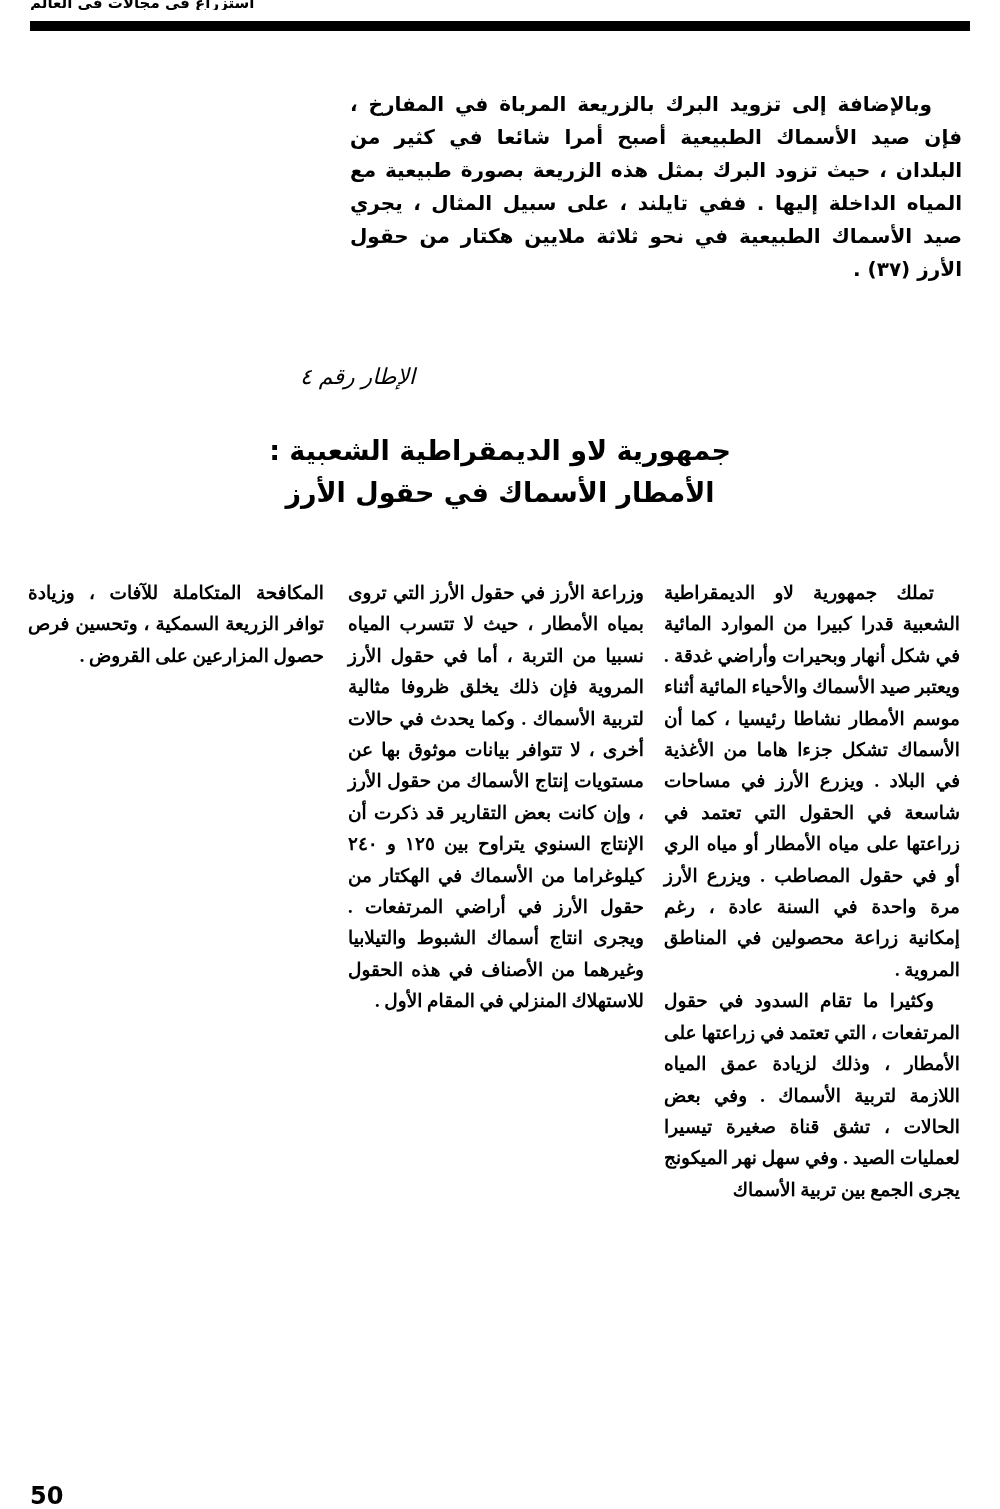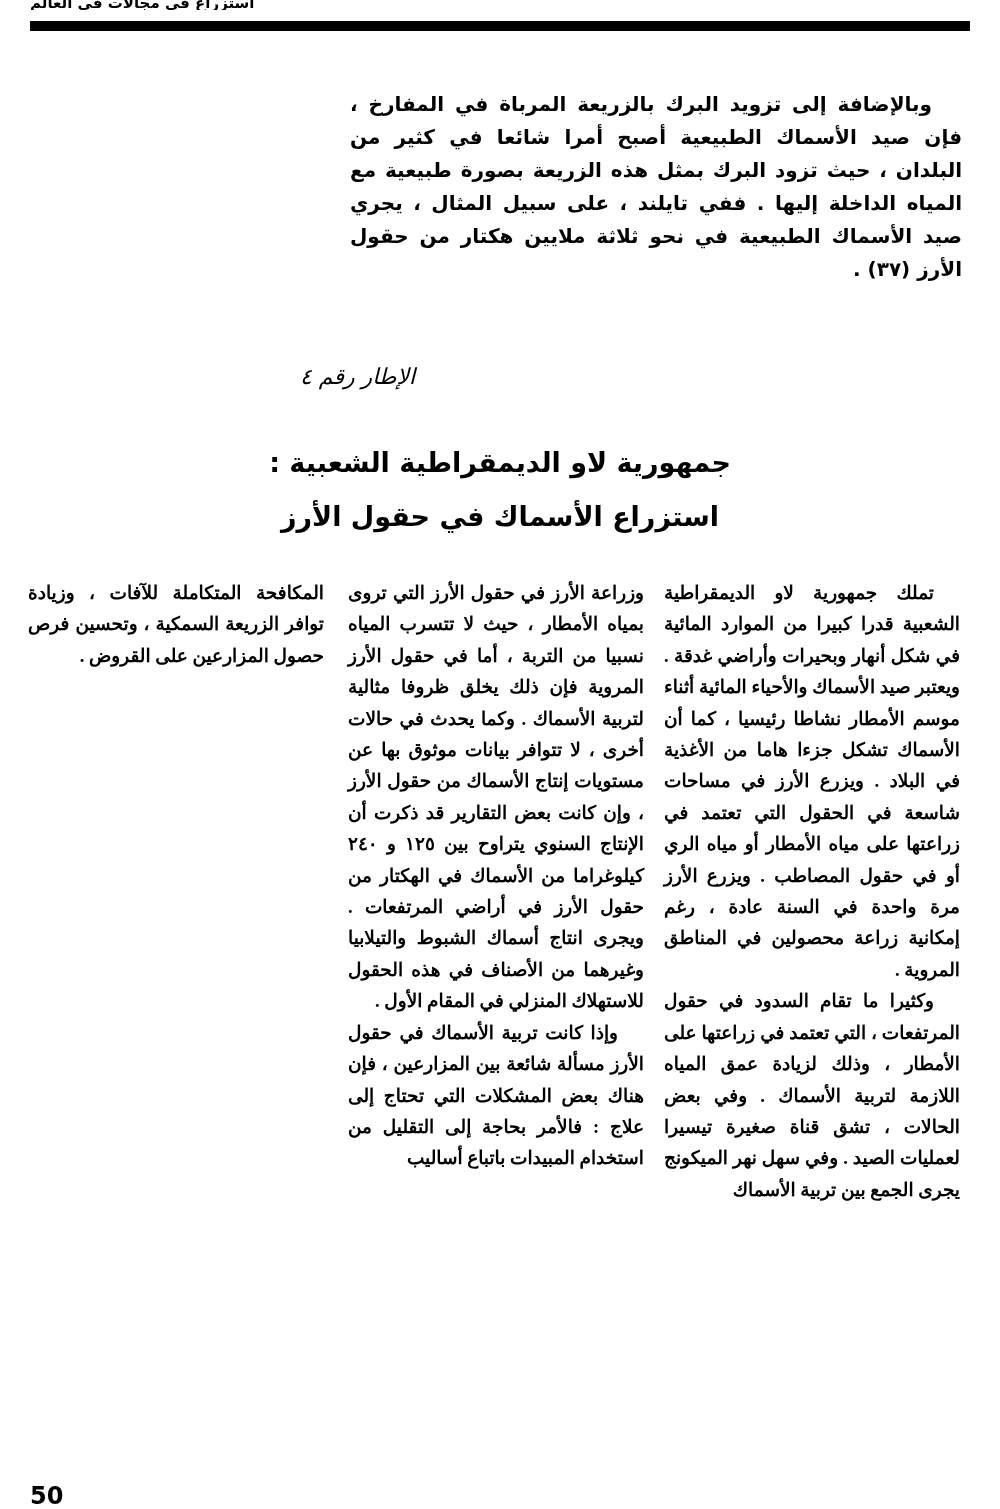--- a/index.html
+++ b/index.html
@@ -8,21 +8,21 @@
   .running-head { position: absolute; left: 30px; top: -4px; font-size: 15px; font-weight: bold;
                   direction: rtl; white-space: nowrap; height: 14px; overflow: hidden; line-height: 14px; }
   .top-rule { position: absolute; left: 30px; top: 21px; width: 940px; height: 10px; background: #000; }
   .intro { position: absolute; left: 350px; top: 88px; width: 612px; direction: rtl; text-align: justify;
            font-size: 20px; line-height: 33px; font-weight: bold; }
   .intro p { margin: 0; text-indent: 30px; }
   .box-label { position: absolute; left: 300px; top: 364px; width: 400px; text-align: left; direction: rtl;
                font-size: 22px; font-style: italic; }
   .box-title { position: absolute; left: 250px; top: 428px; width: 500px; text-align: center; direction: rtl;
                font-size: 27px; font-weight: bold; line-height: 38px; }
-  .box-title div { margin: 16px; }
+  .box-title div { margin: 4px; }
   .col { position: absolute; top: 578px; width: 296px; direction: rtl; text-align: justify;
          font-size: 18.5px; font-weight: bold; line-height: 31.4px; }
   .col p { margin: 0; font-family: Liberation Serif, serif; }
   .col p.indent { text-indent: 26px; }
   .col-right { left: 664px; }
   .col-mid { left: 348px; }
   .col-left { left: 28px; }
   .page-number { position: absolute; left: 30px; top: 1482px; font-size: 24px; font-weight: bold; }
 </style>
 </head>
@@ -31,30 +31,29 @@
 <div class="running-head">استزراع في مجالات في العالم</div>
 <div class="top-rule"></div>
 
 <div class="intro">
   <p>وبالإضافة إلى تزويد البرك بالزريعة المرباة في المفارخ ، فإن صيد الأسماك الطبيعية أصبح أمرا شائعا في كثير من البلدان ، حيث تزود البرك بمثل هذه الزريعة بصورة طبيعية مع المياه الداخلة إليها . ففي تايلند ، على سبيل المثال ، يجري صيد الأسماك الطبيعية في نحو ثلاثة ملايين هكتار من حقول الأرز (٣٧) .</p>
 </div>
 
 <div class="box-label">الإطار رقم ٤</div>
 <div class="box-title">
   <div>جمهورية لاو الديمقراطية الشعبية :</div>
-  <div>استزراع الأسماك في حقول الأرز</div>
+  <div>الأمطار الأسماك في حقول الأرز</div>
 </div>
 
 <div class="col col-right">
   <p class="indent">تملك جمهورية لاو الديمقراطية الشعبية قدرا كبيرا من الموارد المائية في شكل أنهار وبحيرات وأراضي غدقة . ويعتبر صيد الأسماك والأحياء المائية أثناء موسم الأمطار نشاطا رئيسيا ، كما أن الأسماك تشكل جزءا هاما من الأغذية في البلاد . ويزرع الأرز في مساحات شاسعة في الحقول التي تعتمد في زراعتها على مياه الأمطار أو مياه الري أو في حقول المصاطب . ويزرع الأرز مرة واحدة في السنة عادة ، رغم إمكانية زراعة محصولين في المناطق المروية .</p>
   <p class="indent">وكثيرا ما تقام السدود في حقول المرتفعات ، التي تعتمد في زراعتها على الأمطار ، وذلك لزيادة عمق المياه اللازمة لتربية الأسماك . وفي بعض الحالات ، تشق قناة صغيرة تيسيرا لعمليات الصيد . وفي سهل نهر الميكونج يجرى الجمع بين تربية الأسماك</p>
 </div>
 
 <div class="col col-mid">
   <p>وزراعة الأرز في حقول الأرز التي تروى بمياه الأمطار ، حيث لا تتسرب المياه نسبيا من التربة ، أما في حقول الأرز المروية فإن ذلك يخلق ظروفا مثالية لتربية الأسماك . وكما يحدث في حالات أخرى ، لا تتوافر بيانات موثوق بها عن مستويات إنتاج الأسماك من حقول الأرز ، وإن كانت بعض التقارير قد ذكرت أن الإنتاج السنوي يتراوح بين ١٢٥ و ٢٤٠ كيلوغراما من الأسماك في الهكتار من حقول الأرز في أراضي المرتفعات . ويجرى انتاج أسماك الشبوط والتيلابيا وغيرهما من الأصناف في هذه الحقول للاستهلاك المنزلي في المقام الأول .</p>
-  <p class="indent">وإذا كانت تربية الأسماك في حقول الأرز مسألة شائعة بين المزارعين ، فإن هناك بعض المشكلات التي تحتاج إلى علاج : فالأمر بحاجة إلى التقليل من استخدام المبيدات باتباع أساليب</p>
 </div>
 
 <div class="col col-left">
   <p>المكافحة المتكاملة للآفات ، وزيادة توافر الزريعة السمكية ، وتحسين فرص حصول المزارعين على القروض .</p>
 </div>
 
 <div class="page-number">50</div>
 
 </body></html>

